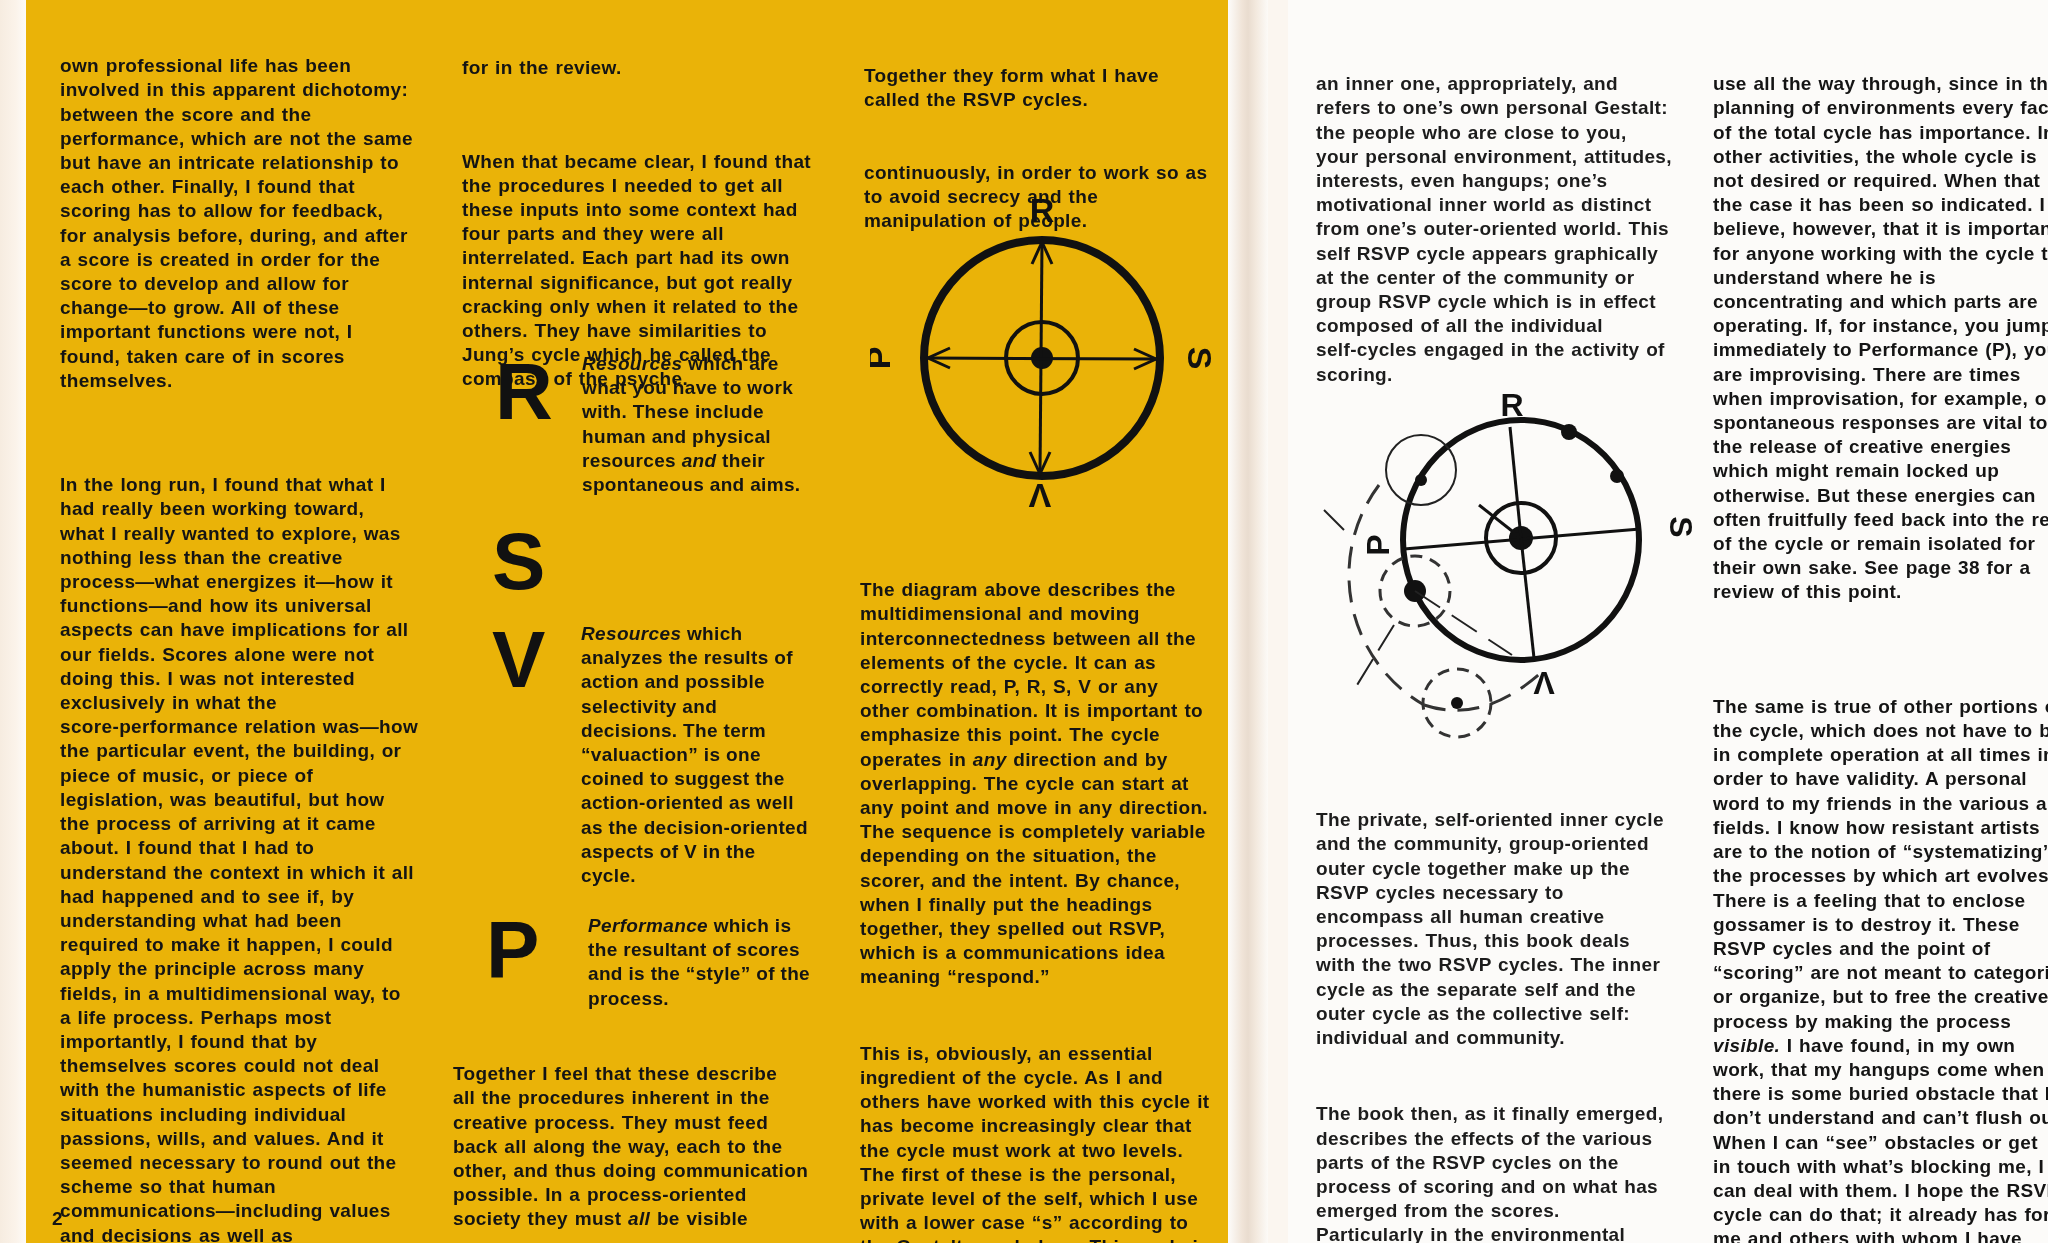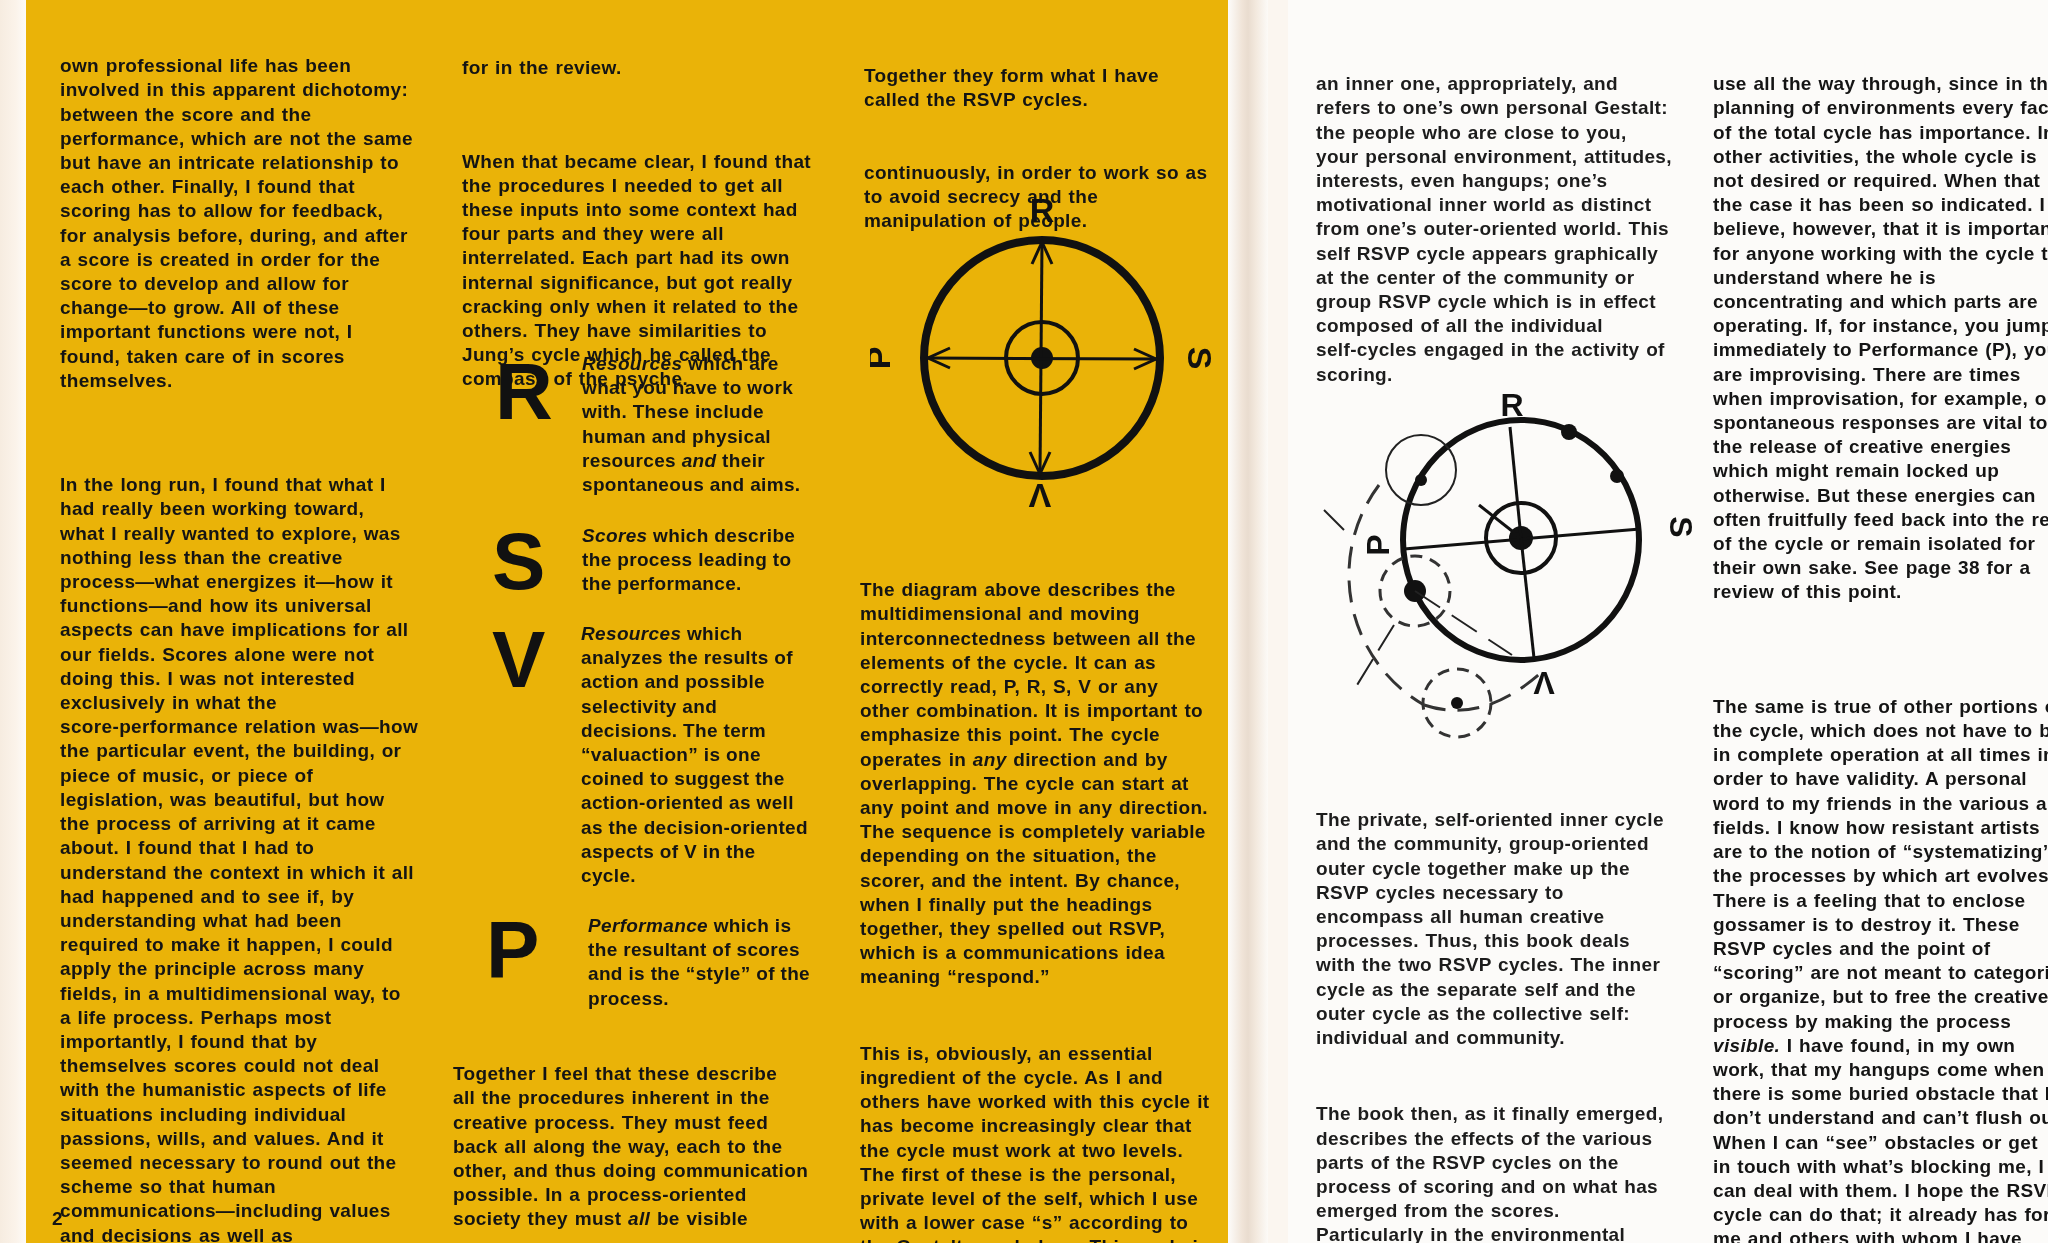--- a/index.html
+++ b/index.html
@@ -118,23 +118,20 @@
 
   <div class="big-letter" style="left:495px; top:352px;">R</div>
   <div class="def" style="left:582px; top:352px;"><i>Resources</i><span> which are
 what you have to work
 with. These include
 human and physical
 resources </span><i>and</i><span> their
 spontaneous and aims.</span></div>
 
   <div class="big-letter" style="left:492px; top:522px;">S</div>
-  <div class="def" style="left:582px; top:524px;"><i>Scores</i><span> which describe
-the process leading to
-the performance.</span></div>
 
   <div class="big-letter" style="left:492px; top:620px;">V</div>
   <div class="def" style="left:581px; top:622px;"><i>Resources</i><span> which
 analyzes the results of
 action and possible
 selectivity and
 decisions. The term
 “valuaction” is one
 coined to suggest the
 action-oriented as well

